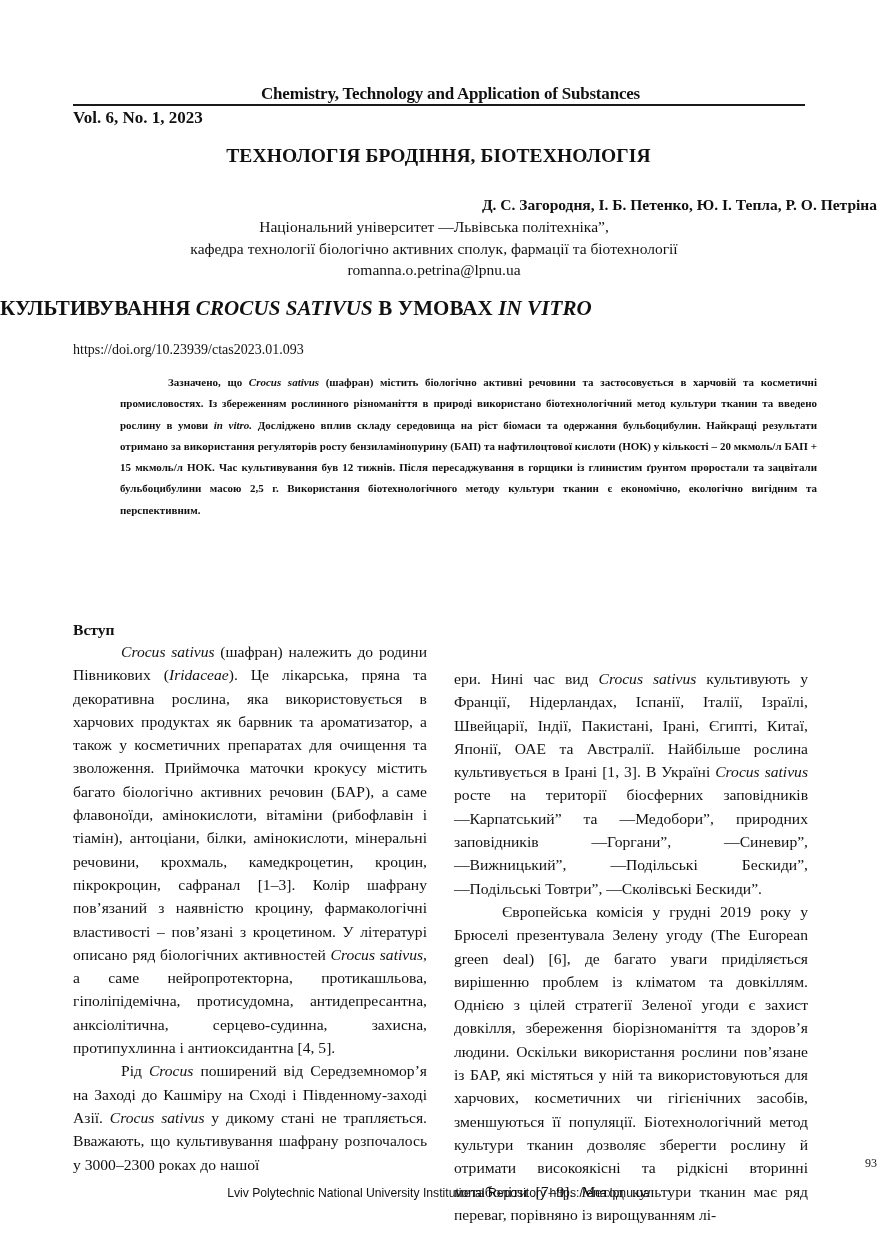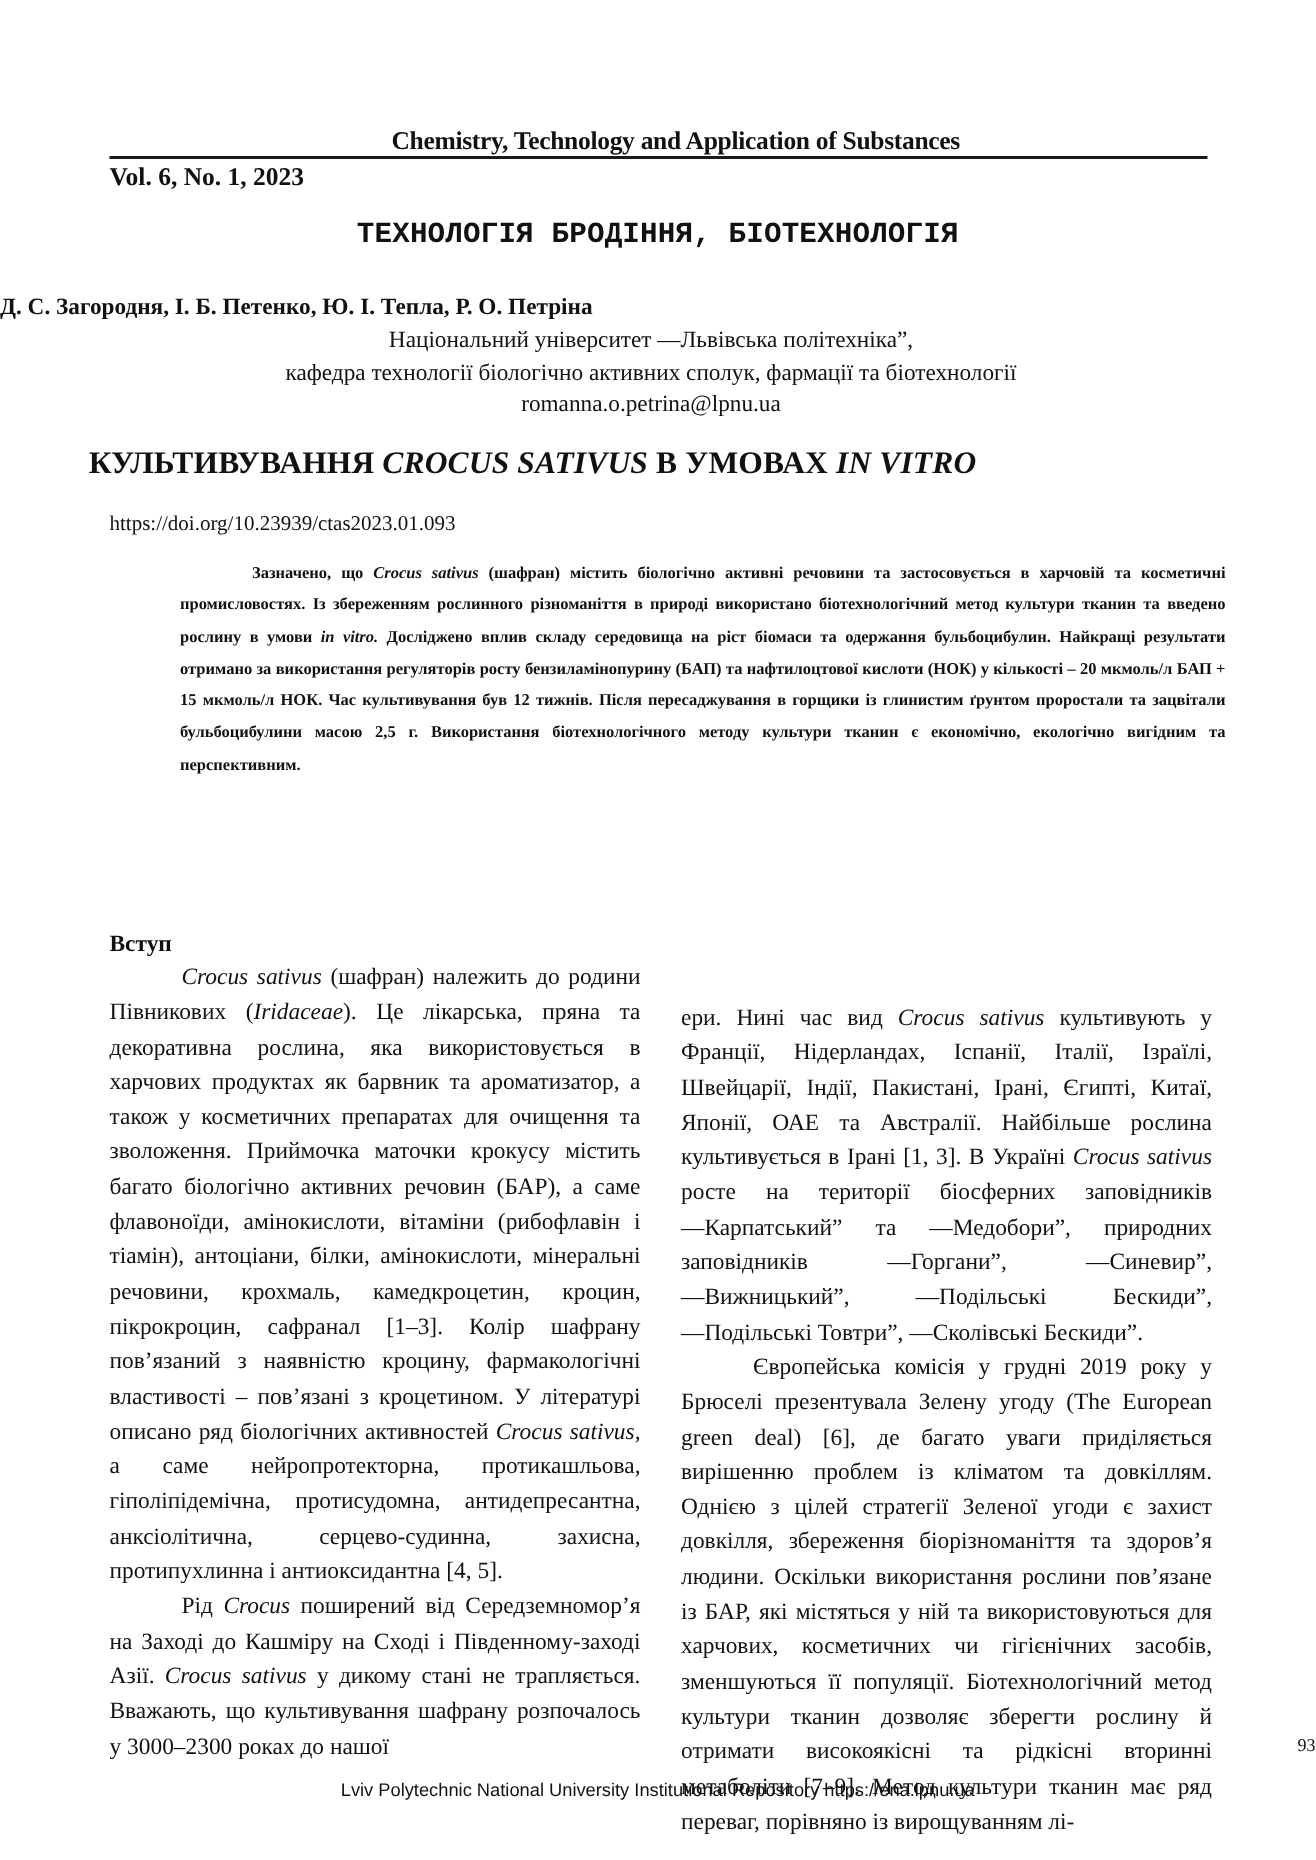--- a/index.html
+++ b/index.html
@@ -9,28 +9,28 @@
   }
   .abs { position: absolute; }
   .journal-title {
     left: 12px; width: 877px; top: 84px; text-align: center;
     font-weight: bold; font-size: 17px; letter-spacing: -0.2px;
   }
   .rule { left: 73px; width: 732px; top: 104px; height: 2px; background: #1a1a1a; }
   .vol { left: 73px; top: 108px; font-weight: bold; font-size: 17px; }
   .section-title {
     left: 0; width: 877px; top: 145px; text-align: center;
-    font-weight: bold; font-size: 19.5px; letter-spacing: 0.1px; font-family: Liberation Mono, monospace;
+    font-weight: bold; font-size: 19.5px; letter-spacing: 0.1px;
   }
   .authors {
-    left: 0; width: 877px; top: 196px; text-align: left; font-weight: bold; font-size: 15.5px;
+    left: 0; width: 877px; top: 196px; text-align: right; font-weight: bold; font-size: 15.5px;
   }
   .affil { left: 0; width: 868px; text-align: center; font-size: 15.5px; }
   .paper-title {
-    left: 0; width: 710px; top: 296px; text-align: center;
+    left: 0; width: 710px; top: 296px; text-align: left;
     font-weight: bold; font-size: 21px; letter-spacing: 0.1px;
   }
   .doi { left: 73px; top: 342px; font-size: 14px; }
   .abstract {
     left: 120px; width: 697px; top: 372px;
     font-weight: bold; font-size: 11px; line-height: 21.3px; text-align: justify;
   }
   .abstract p { margin: 0; text-indent: 48px; }
   .col {
     top: 620px; width: 354px; font-size: 15.6px; line-height: 23.3px; text-align: justify;

